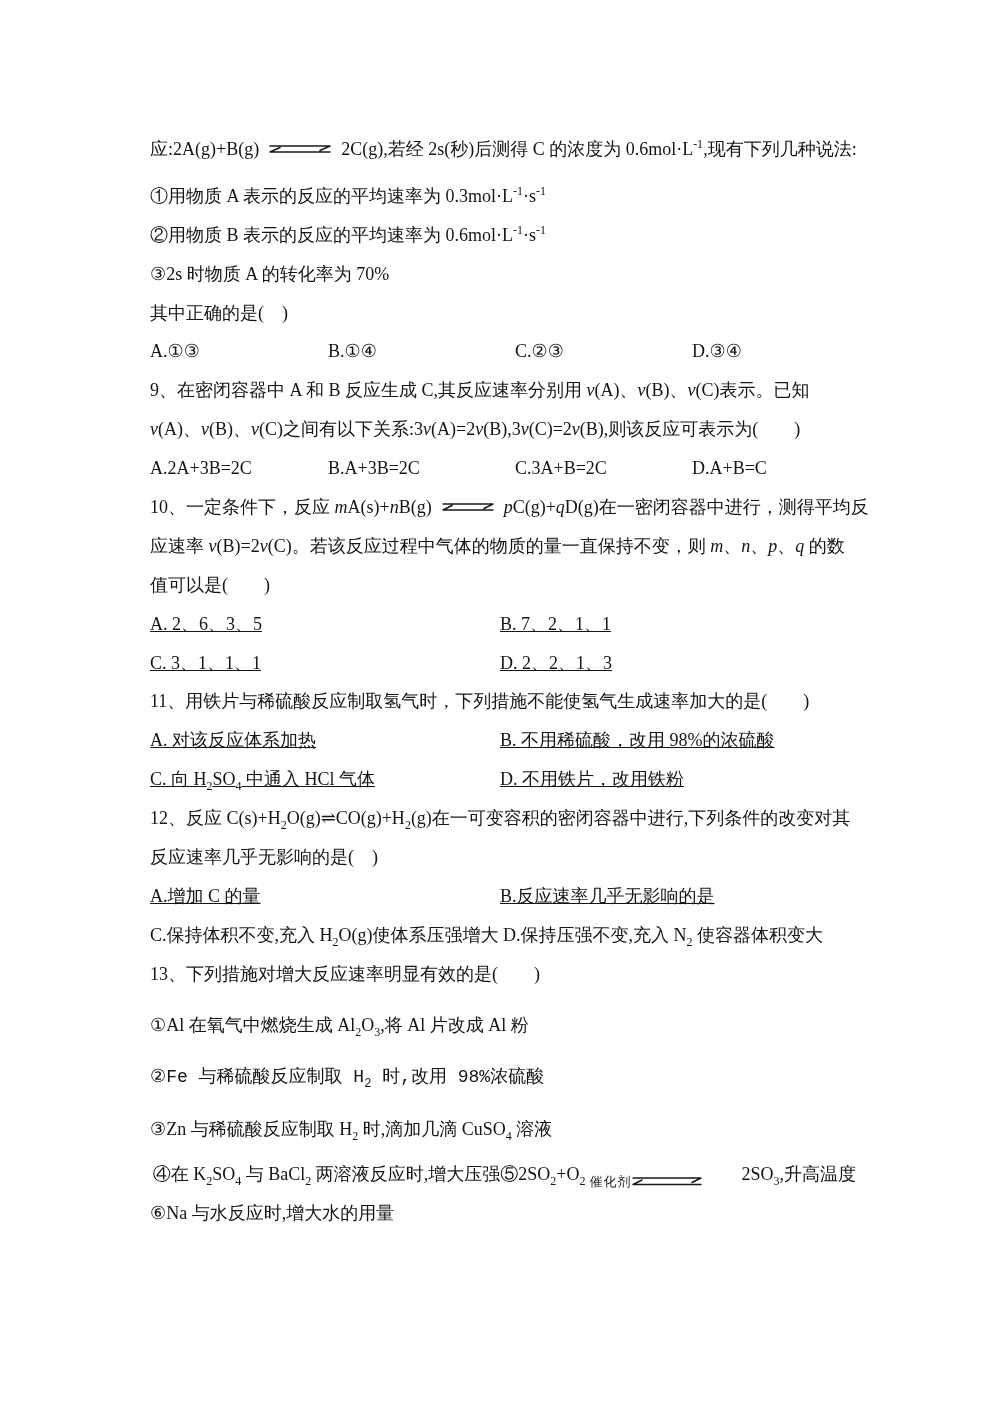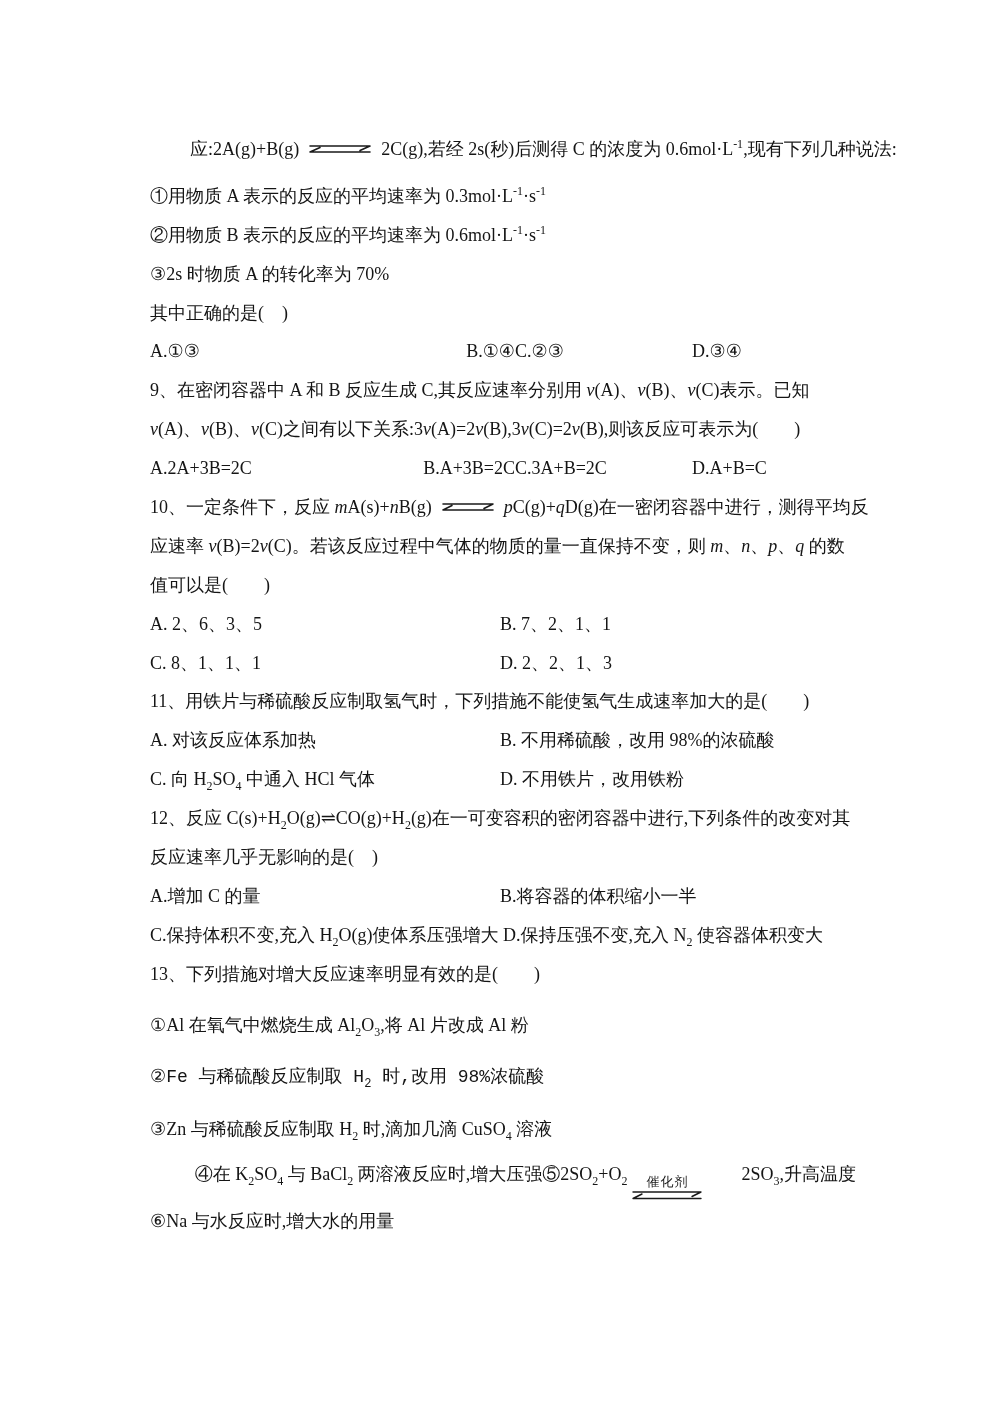--- a/index.html
+++ b/index.html
@@ -19,37 +19,36 @@
     width:706px;
   }
   .line{
     position:relative;
     height:38.9px;
     line-height:38.9px;
     white-space:nowrap;
   }
   .line sub{font-size:12px;line-height:0;}
   .line sup{font-size:12px;line-height:0;}
-  .mb8{margin-bottom:8px;margin-left:40px;}
+  .mb8{margin-bottom:8px;}
   .mt12{margin-top:12px;}
   .mt14{margin-top:14px;font-family:Liberation Mono, monospace;}
   .mt13{margin-top:13px;}
   .mt6{margin-top:6px;text-align:right;}
   .cols4 .c{display:inline-block;}
   .cols4 .c:nth-child(1){width:178px;}
-  .cols4 .c:nth-child(2){width:187px;text-align:right;}
+  .cols4 .c:nth-child(2){width:187px;}
   .cols4 .c:nth-child(3){width:177px;}
-  .cols2 .c{display:inline-block;}
+  .cols2 .c{display:inline-block;text-decoration:underline;}
   .cols2 .c:nth-child(1){width:350px;}
   .eq-arrow{vertical-align:-2px;margin:0 8px;}
   .eq-arrow path{stroke:#1a1a1a;stroke-width:1.6;fill:none;stroke-linecap:round;}
   .tall{height:auto;}
   .cat{
     display:inline-flex;
-    flex-direction:column;
     align-items:center;
     vertical-align:-6px;
     margin:0 4px;
   }
   .cat-label{
     font-size:13px;
     line-height:15px;
     letter-spacing:1px;
   }
   .cat svg path{stroke:#1a1a1a;stroke-width:1.4;fill:none;stroke-linecap:round;}
@@ -84,35 +83,35 @@
       <span>10、一定条件下，反应 <i>m</i>A(s)+<i>n</i>B(g)</span><svg class="eq-arrow" width="56" height="16" viewBox="0 0 56 16">
           <path d="M3 5 H53 M53 5 L44 9.5 M53 11 H3 M3 11 L12 6.5"></path>
         </svg><span><i>p</i>C(g)+<i>q</i>D(g)在一密闭容器中进行，测得平均反</span>
     </div>
     <div class="line">应速率 <i>v</i>(B)=2<i>v</i>(C)。若该反应过程中气体的物质的量一直保持不变，则 <i>m</i>、<i>n</i>、<i>p</i>、<i>q</i> 的数</div>
     <div class="line">值可以是(　　)</div>
     <div class="line cols2">
       <span class="c">A.  2、6、3、5</span><span class="c">B.  7、2、1、1</span>
     </div>
     <div class="line cols2">
-      <span class="c">C.  8、1、1、1</span><span class="c">D.  2、2、1、3</span>
+      <span class="c">C.  3、1、1、1</span><span class="c">D.  2、2、1、3</span>
     </div>
 
     <div class="line">11、用铁片与稀硫酸反应制取氢气时，下列措施不能使氢气生成速率加大的是(　　)</div>
     <div class="line cols2">
       <span class="c">A.  对该反应体系加热</span><span class="c">B.  不用稀硫酸，改用 98%的浓硫酸</span>
     </div>
     <div class="line cols2">
       <span class="c">C.  向 H<sub>2</sub>SO<sub>4</sub> 中通入 HCl 气体</span><span class="c">D.  不用铁片，改用铁粉</span>
     </div>
 
     <div class="line">12、反应 C(s)+H<sub>2</sub>O(g)⇌CO(g)+H<sub>2</sub>(g)在一可变容积的密闭容器中进行,下列条件的改变对其</div>
     <div class="line">反应速率几乎无影响的是(　)</div>
     <div class="line cols2">
-      <span class="c">A.增加 C 的量</span><span class="c">B.将容器的体积缩小一半</span>
+      <span class="c">A.增加 C 的量</span><span class="c">B.反应速率几乎无影响的是</span>
     </div>
     <div class="line">C.保持体积不变,充入 H<sub>2</sub>O(g)使体系压强增大 D.保持压强不变,充入 N<sub>2</sub> 使容器体积变大</div>
 
     <div class="line">13、下列措施对增大反应速率明显有效的是(　　)</div>
     <div class="line mt12">①Al 在氧气中燃烧生成 Al<sub>2</sub>O<sub>3</sub>,将 Al 片改成 Al 粉</div>
     <div class="line mt14">②Fe 与稀硫酸反应制取 H<sub>2</sub> 时,改用 98%浓硫酸</div>
     <div class="line mt13">③Zn 与稀硫酸反应制取 H<sub>2</sub> 时,滴加几滴 CuSO<sub>4</sub> 溶液</div>
     <div class="line tall mt6">
       <span>④在 K<sub>2</sub>SO<sub>4</sub> 与 BaCl<sub>2</sub> 两溶液反应时,增大压强⑤2SO<sub>2</sub>+O<sub>2</sub></span><span class="cat">
           <span class="cat-label">催化剂</span>

